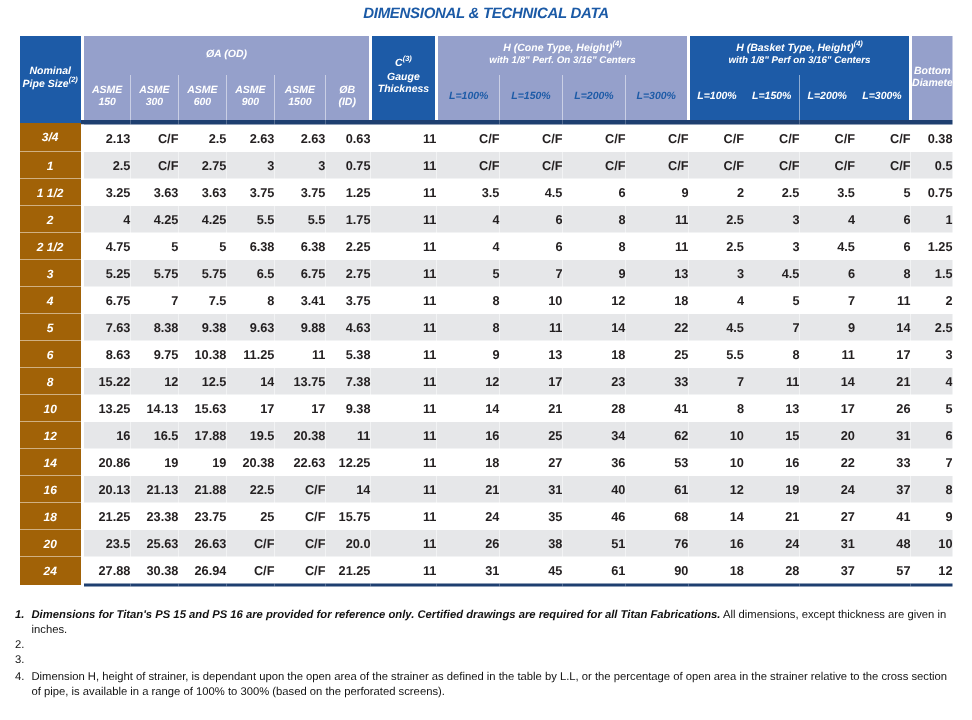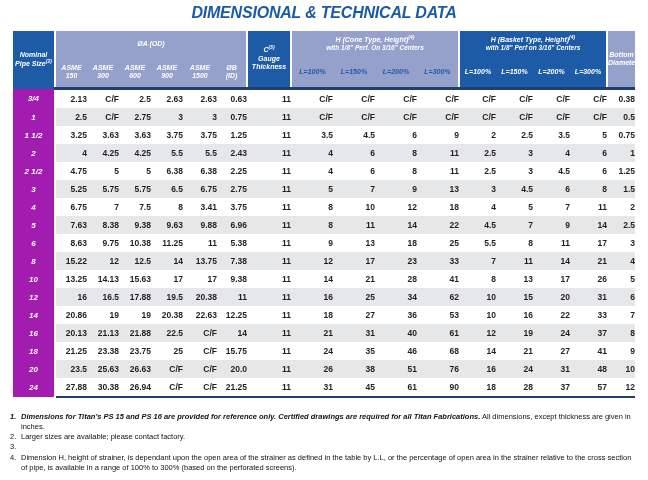--- a/index.html
+++ b/index.html
@@ -6,21 +6,21 @@
   body{
     width:648px;height:480px;overflow:hidden;
     font-family:"Liberation Sans",sans-serif;
     -webkit-font-smoothing:antialiased;
   }
   .page-title{
     text-align:center;
     color:#1b5aa6;
     font-weight:bold;
     font-style:italic;
-    font-size:16px;
+    font-size:10px;
     letter-spacing:-0.2px;
     padding-top:4px;
   }
   table.spec{
     border-collapse:collapse;
     table-layout:fixed;
     width:620px;
     margin:9px auto 0 auto;
   }
   table.spec th, table.spec td{
@@ -45,21 +45,21 @@
   .grp-sub{font-size:6.5px;font-weight:bold;display:block;}
   
   tbody td{
     height:18px;
     font-size:8.5px;font-weight:bold;color:#231f20;
     text-align:right;padding-right:8px;
     background:#fff;
   }
   tbody tr.alt td{background:#e6e7e9;}
   tbody th.size{
-    background:#a21caf;color:#fff;
+    background:#a16207;color:#fff;
     font-size:8px;font-weight:bold;font-style:italic;
     text-align:center;
     border-right:2px solid #fff;
   }
   tbody tr:last-child td{border-bottom:2px solid #1e3f70;}
   
   .footnotes{
     margin:14px 10px 0 10px;
     color:#111;
     font-size:7.5px;line-height:1.35;
@@ -192,21 +192,21 @@
         <td>5</td>
         <td>0.75</td>
       </tr>
       <tr class="alt">
         <th class="size">2</th>
         <td>4</td>
         <td>4.25</td>
         <td>4.25</td>
         <td>5.5</td>
         <td>5.5</td>
-        <td>2.43</td>
+        <td>1.75</td>
         <td>11</td>
         <td>4</td>
         <td>6</td>
         <td>8</td>
         <td>11</td>
         <td>2.5</td>
         <td>3</td>
         <td>4</td>
         <td>6</td>
         <td>1</td>
@@ -268,21 +268,21 @@
         <td>11</td>
         <td>2</td>
       </tr>
       <tr class="alt">
         <th class="size">5</th>
         <td>7.63</td>
         <td>8.38</td>
         <td>9.38</td>
         <td>9.63</td>
         <td>9.88</td>
-        <td>6.96</td>
+        <td>4.63</td>
         <td>11</td>
         <td>8</td>
         <td>11</td>
         <td>14</td>
         <td>22</td>
         <td>4.5</td>
         <td>7</td>
         <td>9</td>
         <td>14</td>
         <td>2.5</td>
@@ -461,21 +461,20 @@
     </tbody>
 </table>
 
 <div class="footnotes">
   <div class="fn">
     <span class="fn-num fn-bold">1.</span>
     <span><span class="fn-bold">Dimensions for Titan's PS 15 and PS 16 are provided for reference only. Certified drawings are required for all Titan Fabrications.</span><span> All dimensions, except thickness are given in inches.</span></span>
   </div>
   <div class="fn">
     <span class="fn-num">2.</span>
-    <span>Larger sizes are available; please contact factory.</span>
   </div>
   <div class="fn">
     <span class="fn-num">3.</span>
   </div>
   <div class="fn">
     <span class="fn-num">4.</span>
     <span>Dimension H, height of strainer, is dependant upon the open area of the strainer as defined in the table by L.L, or the percentage of open area in the strainer relative to the cross section of pipe, is available in a range of 100% to 300% (based on the perforated screens).</span>
   </div>
 </div>
 

